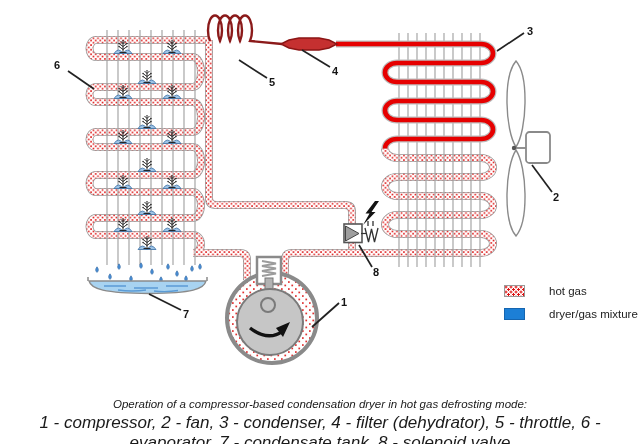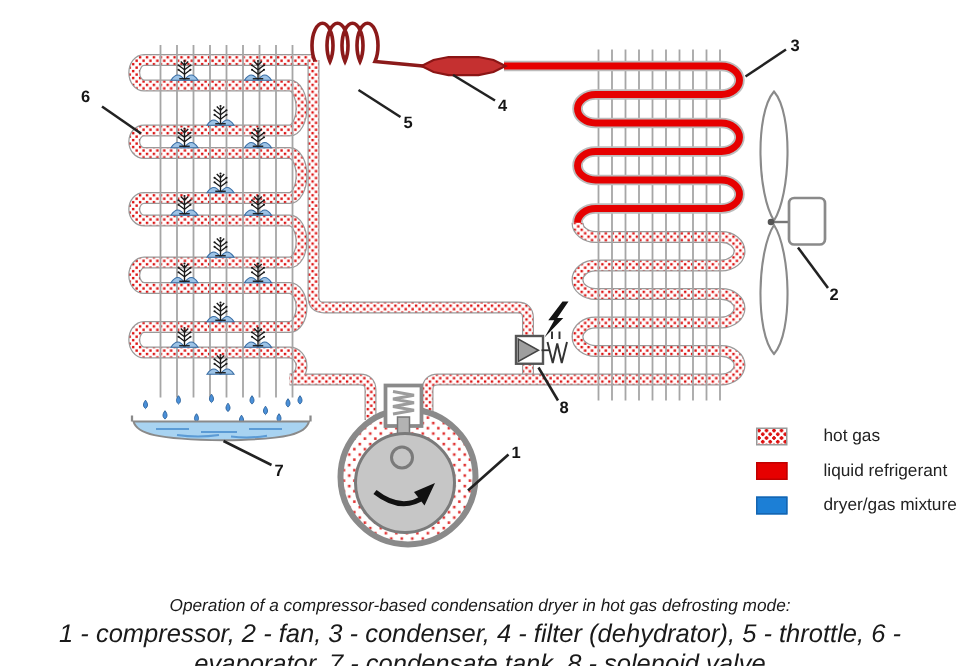--- a/index.html
+++ b/index.html
@@ -219,23 +219,19 @@
 <span class="callout" style="left:54px;top:60px">6</span>
 <span class="callout" style="left:183px;top:309px">7</span>
 <span class="callout" style="left:373px;top:267px">8</span>
 
 <div class="legend">
   <div class="legend-row">
     <div class="swatch sw-dots-red"></div>
     <span class="legend-label">hot gas</span>
   </div>
   <div class="legend-row">
-    <div class="swatch sw-solid-red"></div>
-    <span class="legend-label">liquid refrigerant</span>
-  </div>
-  <div class="legend-row">
     <div class="swatch sw-solid-blue"></div>
     <span class="legend-label">dryer/gas mixture</span>
   </div>
 </div>
 
 <div id="caption-title" class="caption">Operation of a compressor-based condensation dryer in hot gas defrosting mode:</div>
 <div id="caption-key" class="caption">1 - compressor, 2 - fan, 3 - condenser, 4 - filter (dehydrator), 5 - throttle, 6 - evaporator, 7 - condensate tank, 8 - solenoid valve</div>
 
 </body></html>

